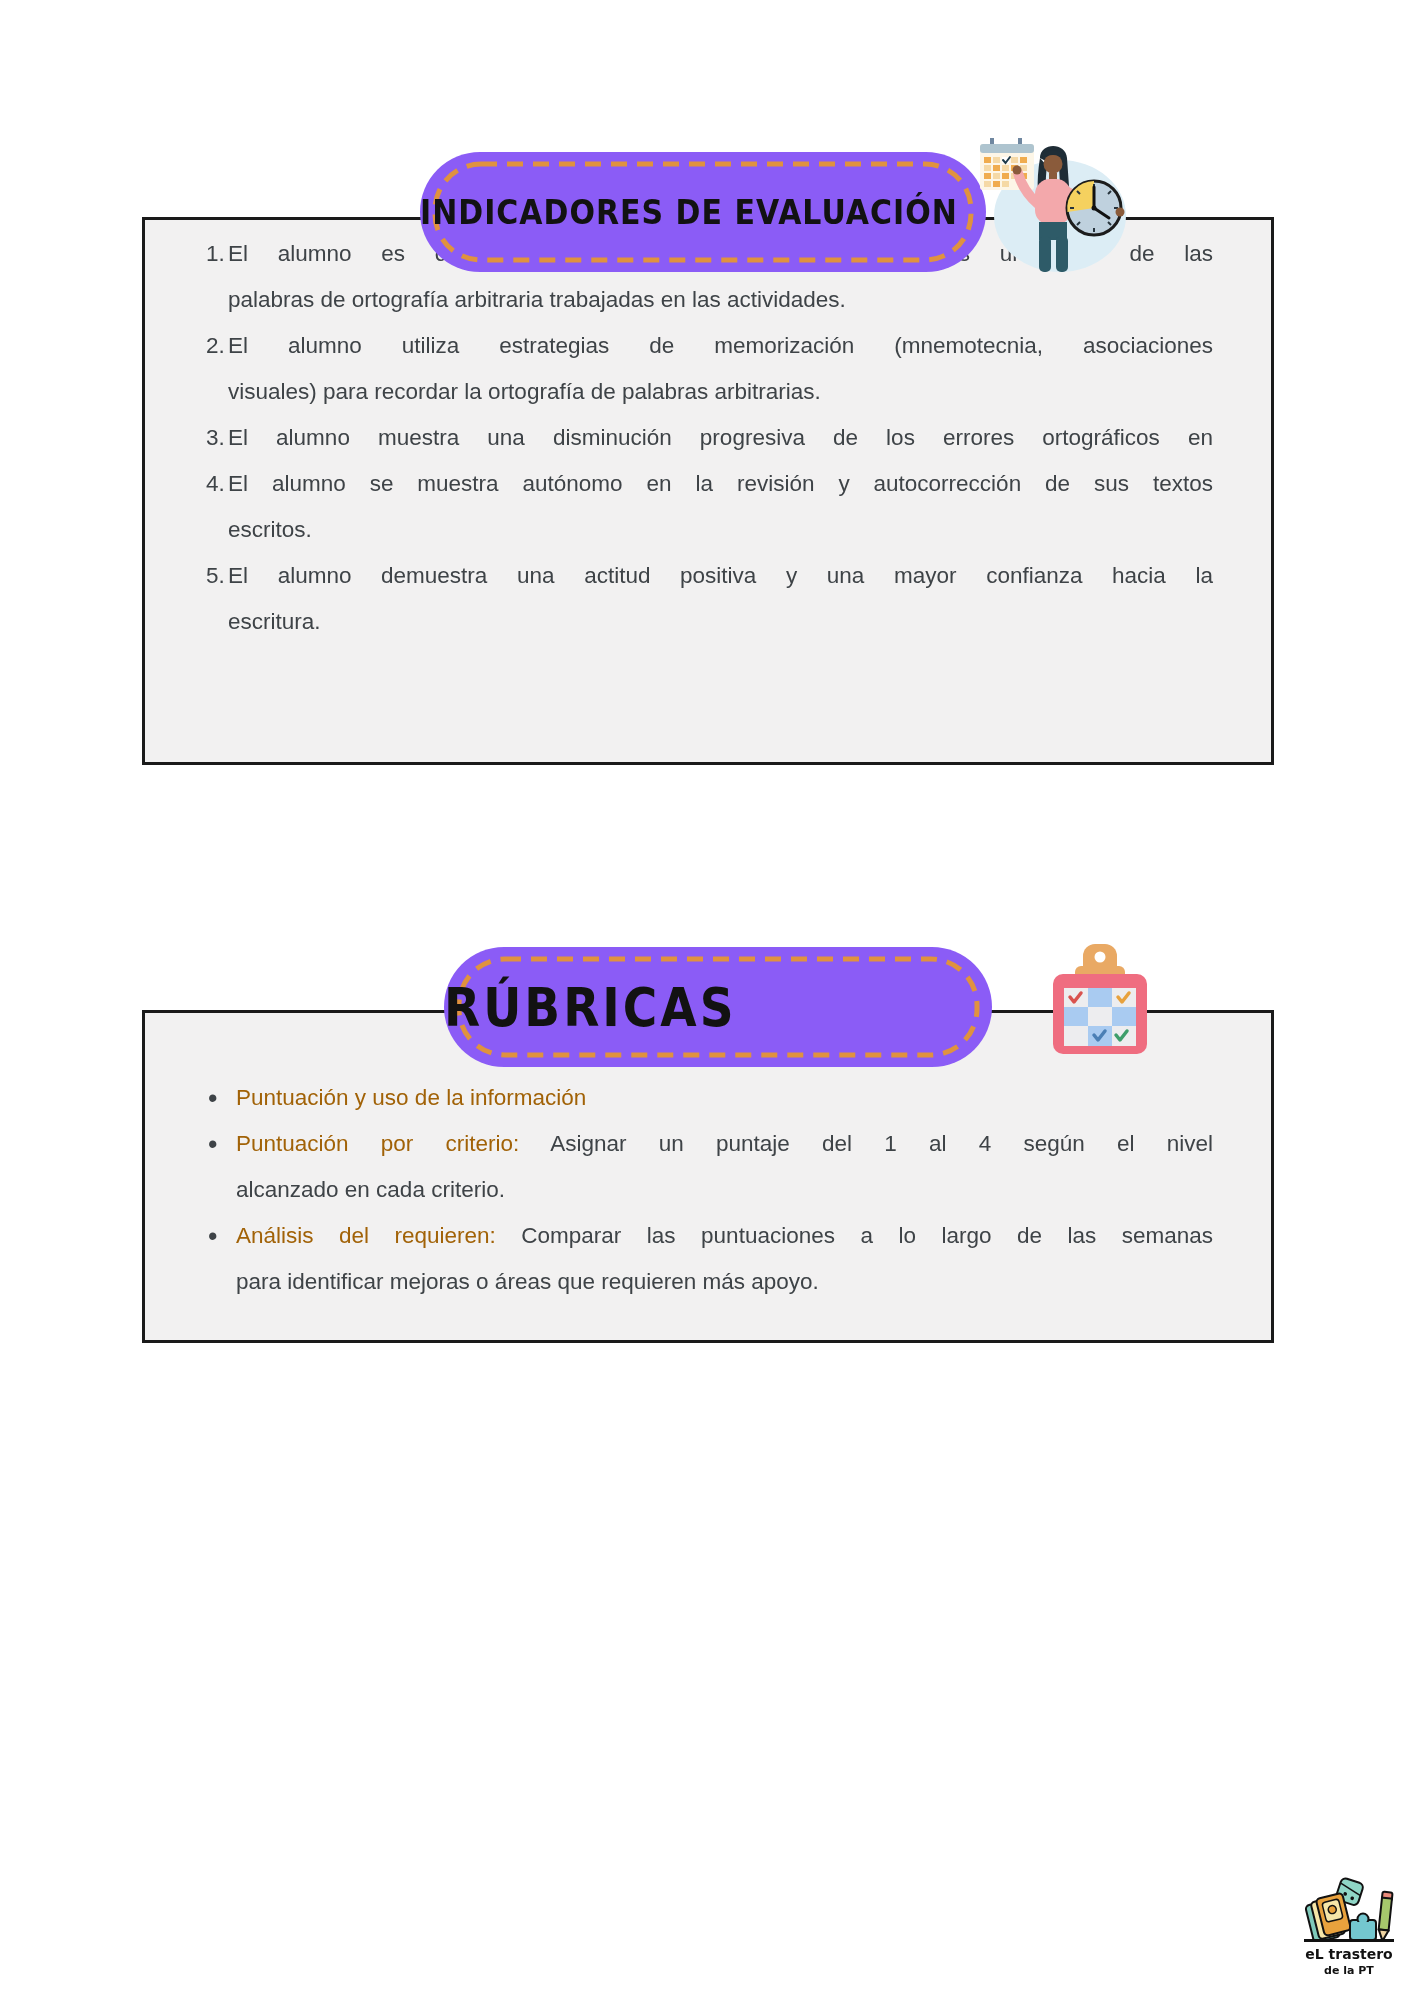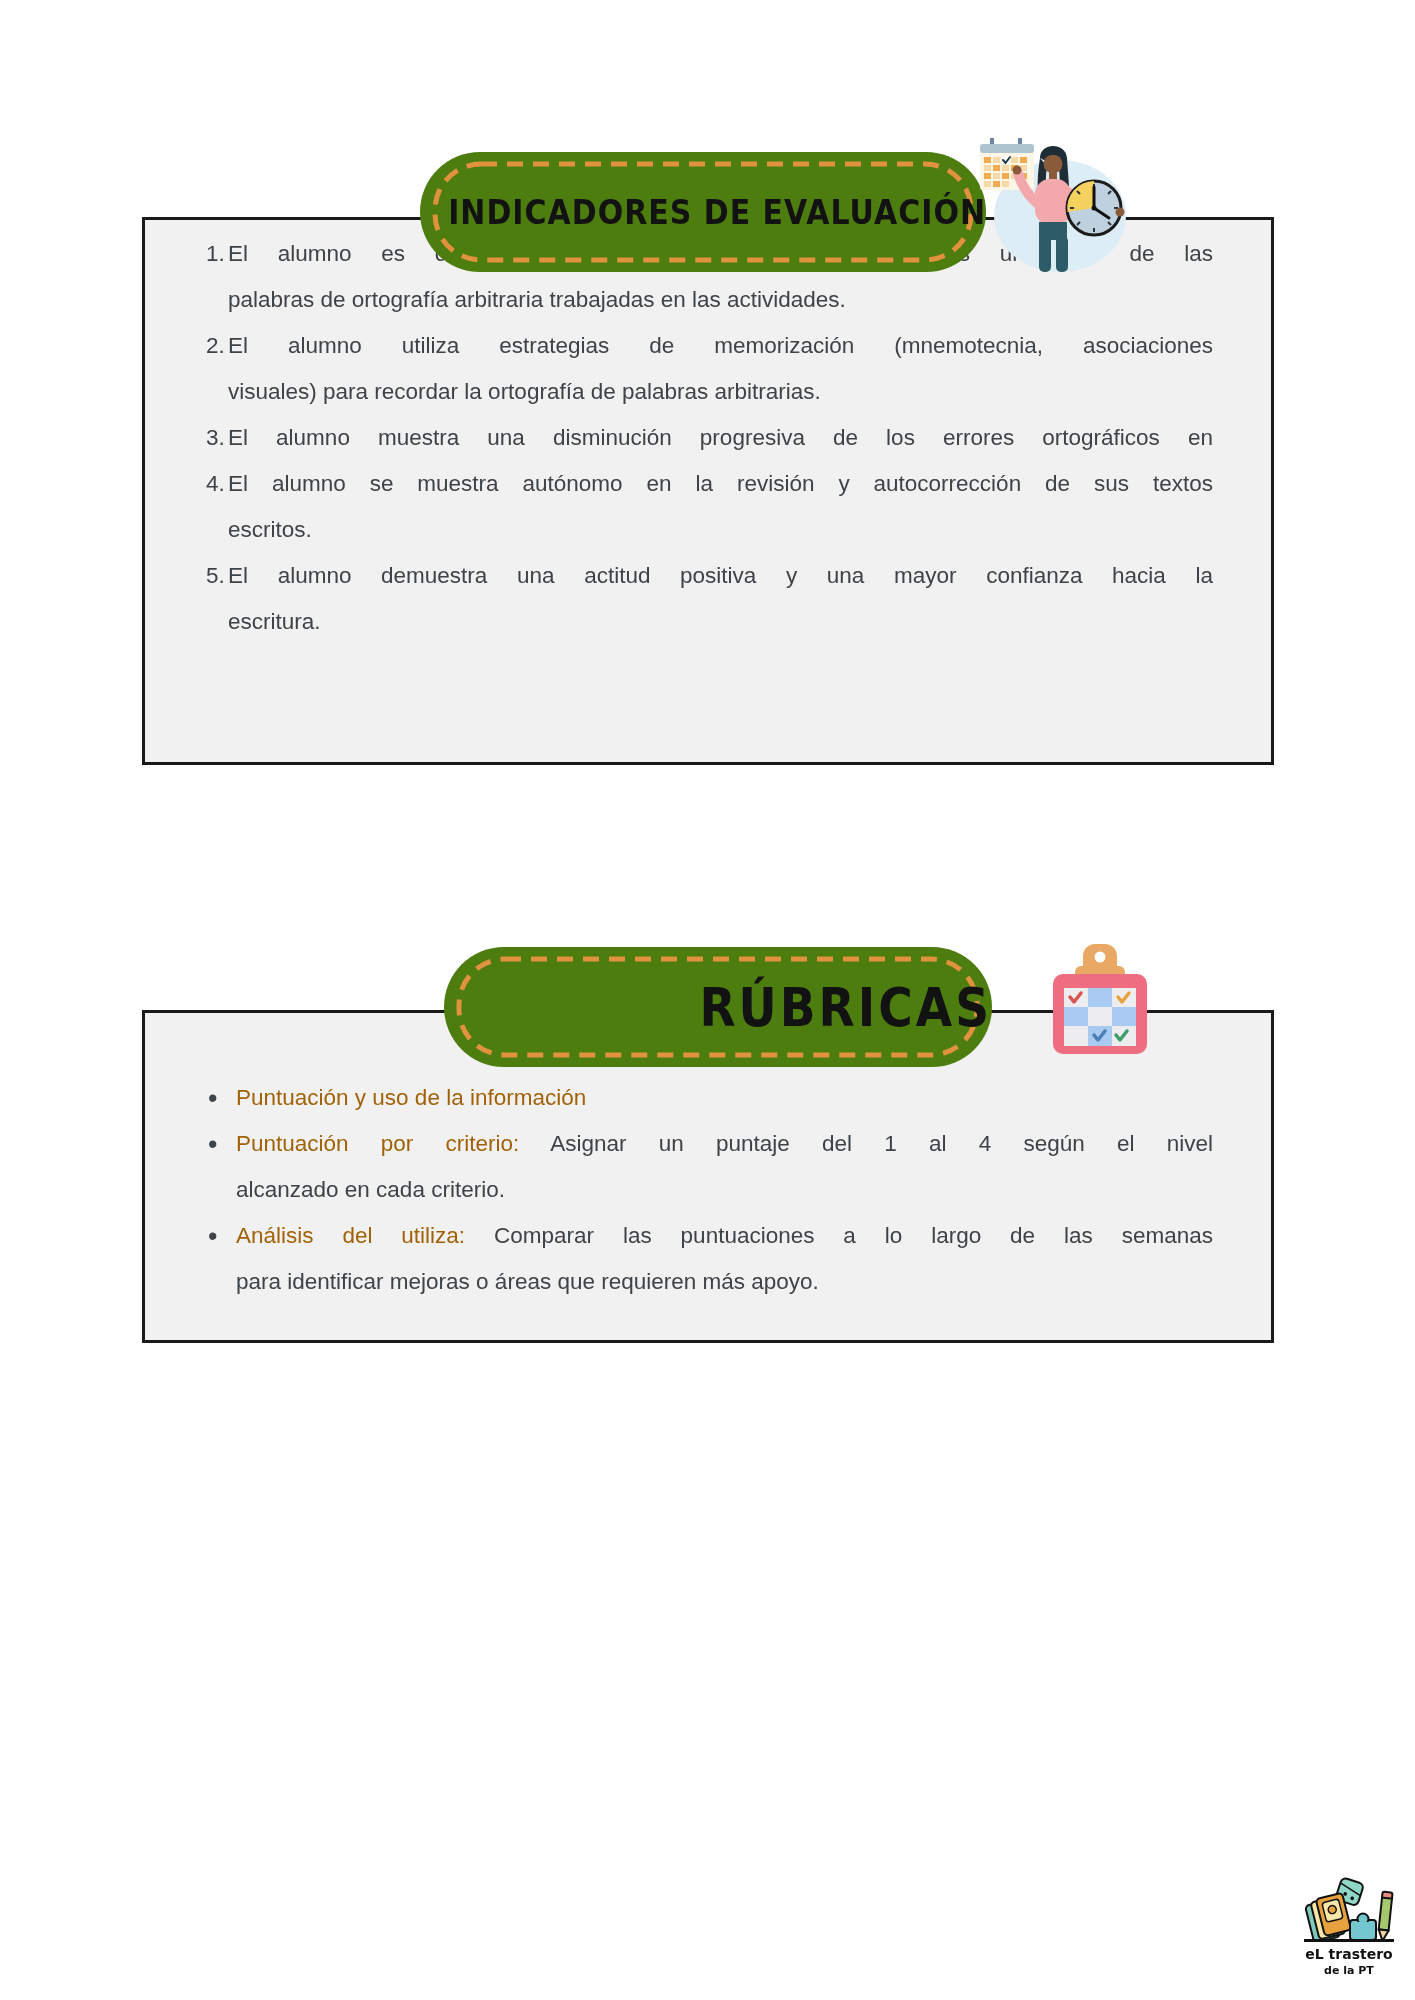--- a/index.html
+++ b/index.html
@@ -1,21 +1,21 @@
 <!DOCTYPE html>
 <html><head>
 <meta charset="utf-8">
 <style>
   html,body{margin:0;padding:0;background:#ffffff;}
   .page{position:relative;width:1415px;height:2000px;background:#ffffff;overflow:hidden;
         font-family:"Liberation Sans",sans-serif;}
   .panel{position:absolute;background:#F2F1F1;border:3px solid #1A1A1A;box-sizing:border-box;z-index:1;}
   .panel-content{position:absolute;left:0;right:0;top:0;box-sizing:border-box;}
-  .pill{position:absolute;background:#4d7c0f;border-radius:62px;z-index:3;
-        display:flex;align-items:center;justify-content:flex-end;}
+  .pill{position:absolute;background:#8b5cf6;border-radius:62px;z-index:3;
+        display:flex;align-items:center;justify-content:flex-start;}
   .pill svg.dash{position:absolute;left:0;top:0;width:100%;height:100%;}
   .pill .ttl{position:relative;z-index:2;font-weight:800;color:#121212;
              font-family:"DejaVu Sans","Liberation Sans",sans-serif;
              display:inline-block;transform:scaleY(1.12);white-space:nowrap;}
   .ttl.t1{font-size:30px;letter-spacing:1px;}
   .ttl.t2{font-size:47px;letter-spacing:3px;}
   .ill{position:absolute;z-index:4;}
   .li{position:relative;color:#3E4347;font-size:22.5px;line-height:46px;}
   .tline{text-align:justify;}
   .tline.just{text-align-last:justify;}
@@ -136,21 +136,21 @@
   <div class="panel" style="left:142px;top:1010px;width:1132px;height:333px;">
     <div class="panel-content sec2" style="padding:62px 58px 0 61px;">
         <div class="li">
           <div class="tline last"><span class="pfx dot">•</span><b>Puntuación y uso de la información</b></div>
         </div>
         <div class="li">
           <div class="tline just"><span class="pfx dot">•</span><b>Puntuación por criterio:</b> Asignar un puntaje del 1 al 4 según el nivel</div>
           <div class="tline last">alcanzado en cada criterio.</div>
         </div>
         <div class="li">
-          <div class="tline just"><span class="pfx dot">•</span><b>Análisis del utiliza:</b> Comparar las puntuaciones a lo largo de las semanas</div>
+          <div class="tline just"><span class="pfx dot">•</span><b>Análisis del requieren:</b> Comparar las puntuaciones a lo largo de las semanas</div>
           <div class="tline last">para identificar mejoras o áreas que requieren más apoyo.</div>
         </div>
       </div>
   </div>
 
   <div class="pill" style="left:444px;top:947px;width:548px;height:120px;">
     <svg class="dash" viewBox="0 0 548 120">
       <rect x="15" y="12" width="518" height="96" rx="46" fill="none" stroke="#E0923F" stroke-width="5" stroke-dasharray="16 10"></rect>
     </svg>
     <span class="ttl t2">RÚBRICAS</span>

